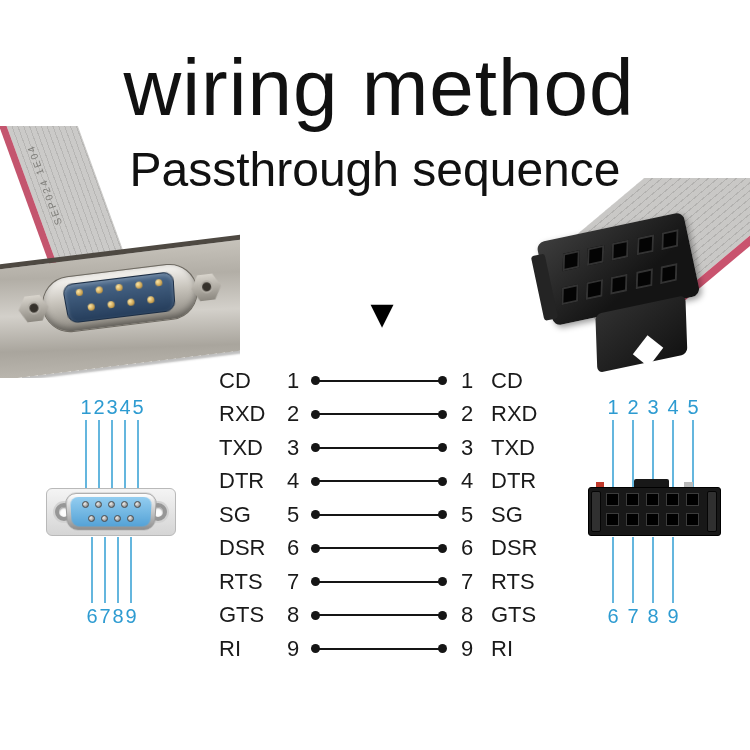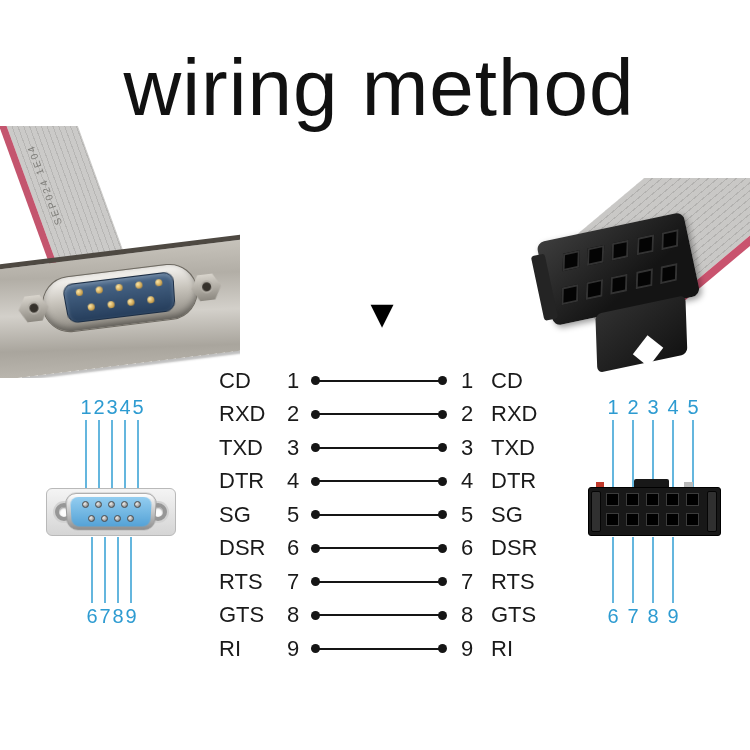--- a/index.html
+++ b/index.html
@@ -105,20 +105,21 @@
                  background:linear-gradient(150deg,#303030,#121212); transform:skewX(-10deg); }
   .idcR-notch { position:absolute; left:86px; top:128px; width:22px; height:22px; background:#fff;
                 transform:skewX(-10deg) rotate(45deg); }
 </style>
 </head>
 <body>
 
 <div id="canvas">
 
   <div class="abs title">wiring method</div>
+  <div class="abs subtitle">Passthrough sequence</div>
   <div class="abs down-arrow">▼</div>
 
   <div class="abs photoL">
     <div class="ribbonL">
       <span class="cable-marking">SEP024 1E04</span>
     </div>
     <div class="bracketL"></div>
     <div class="db9grpL">
       <div class="db9-oval"></div>
       <div class="db9-navy"></div>

